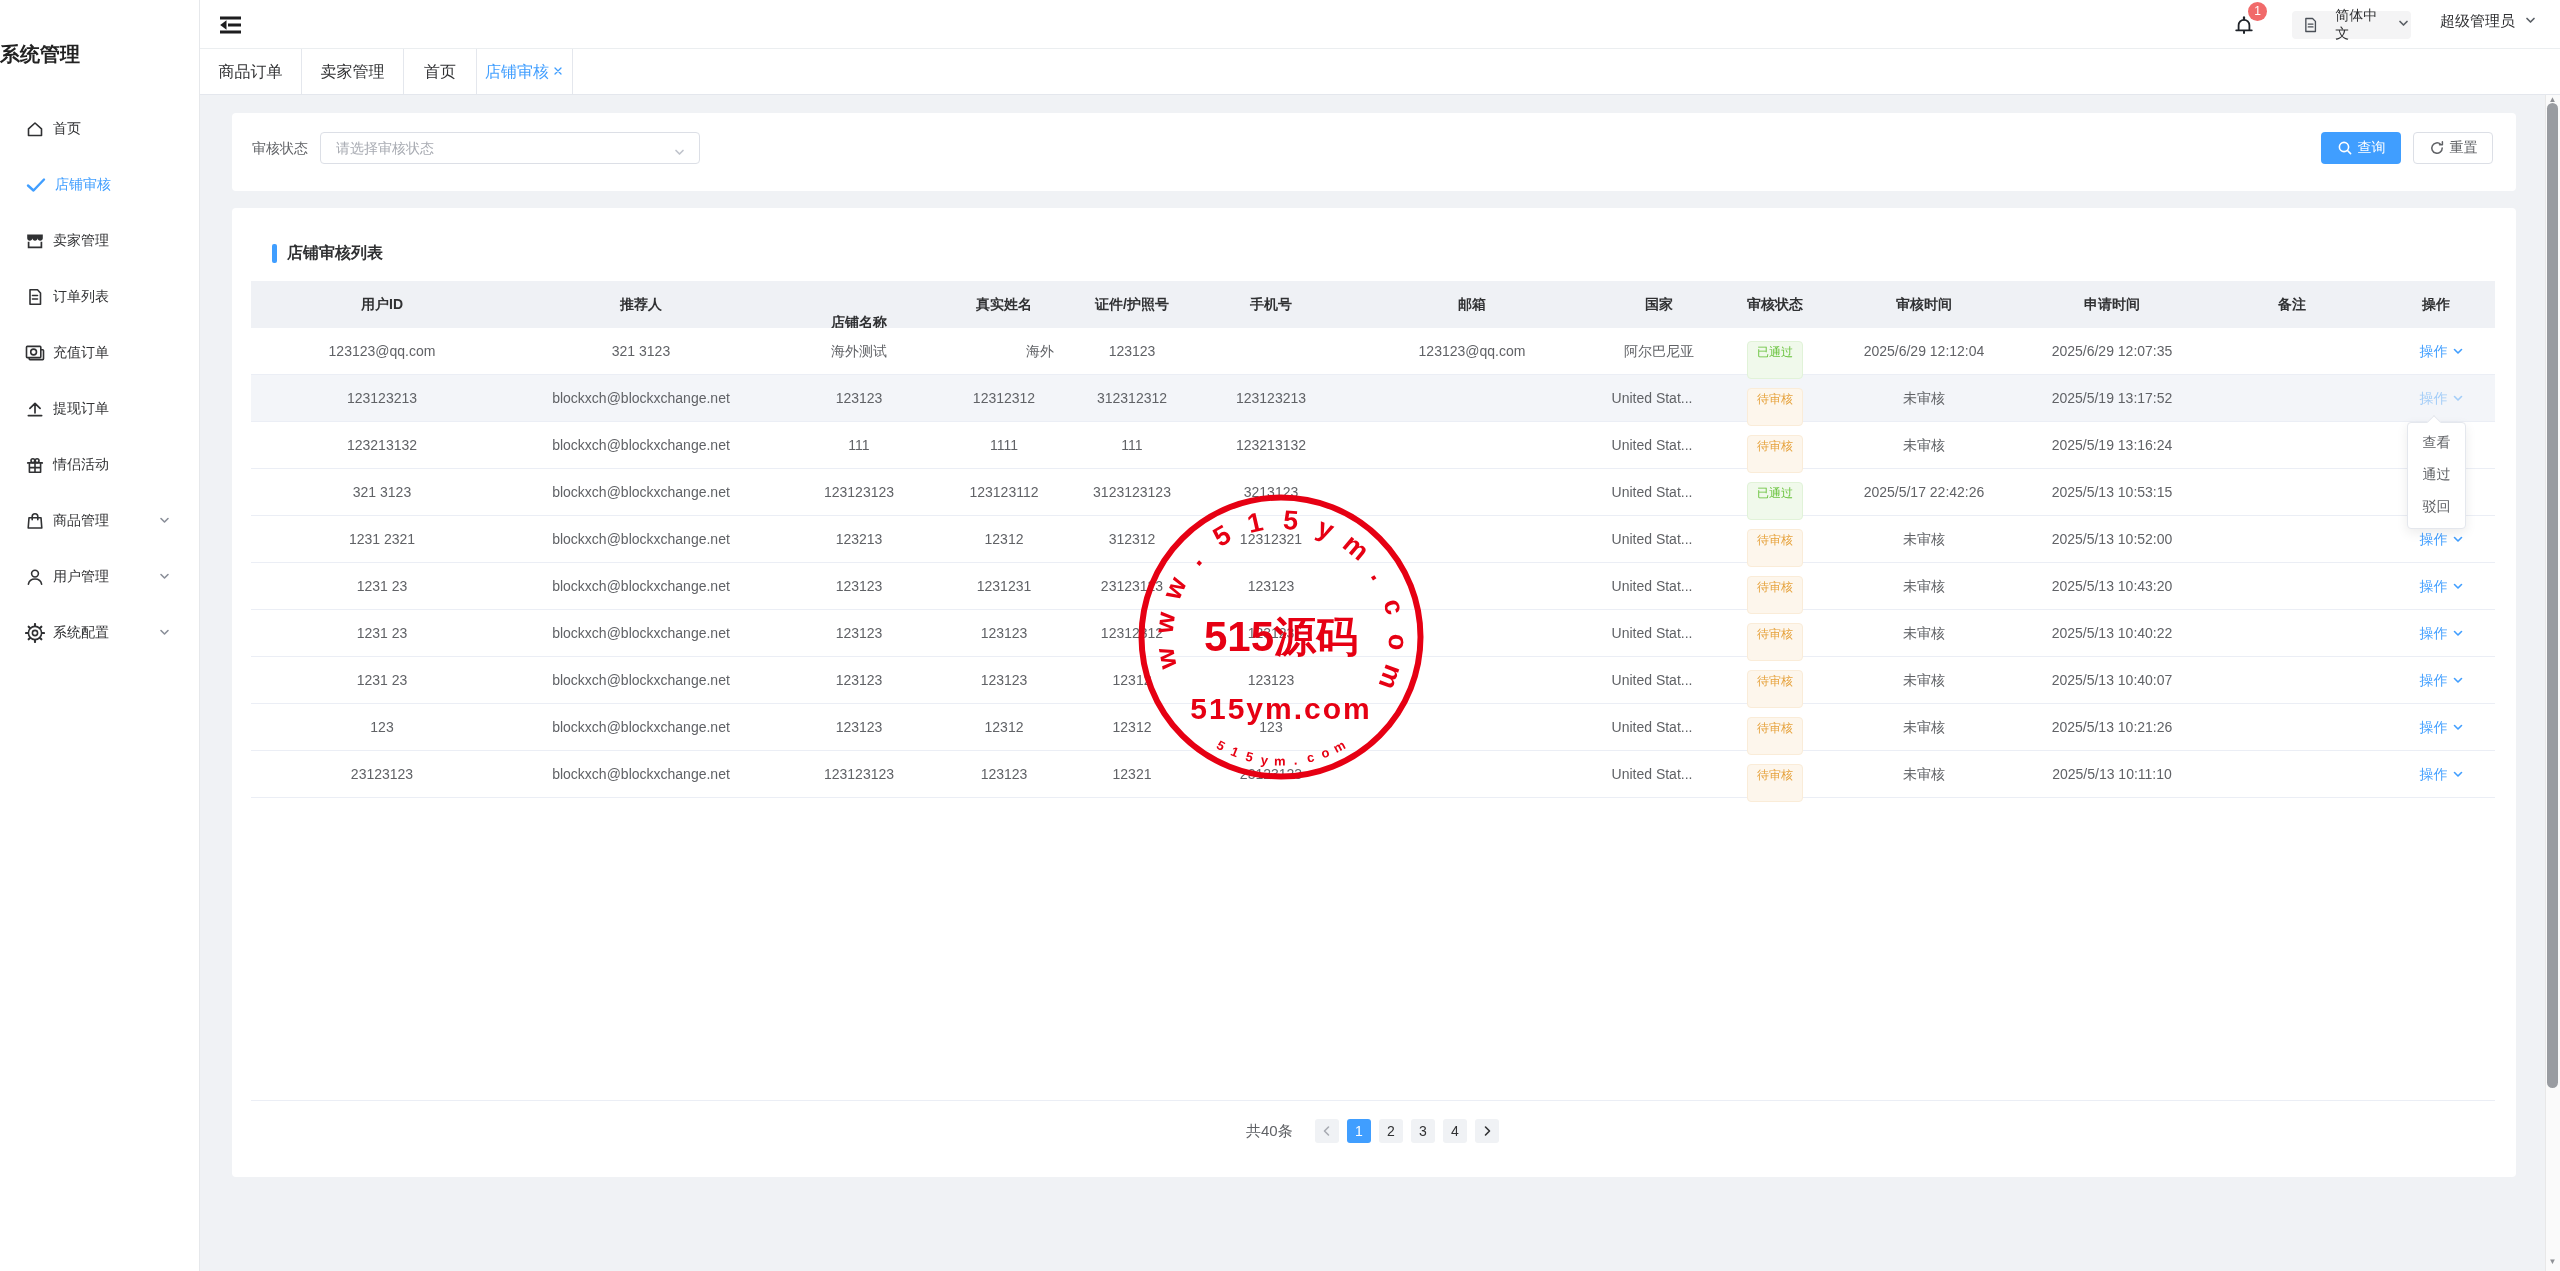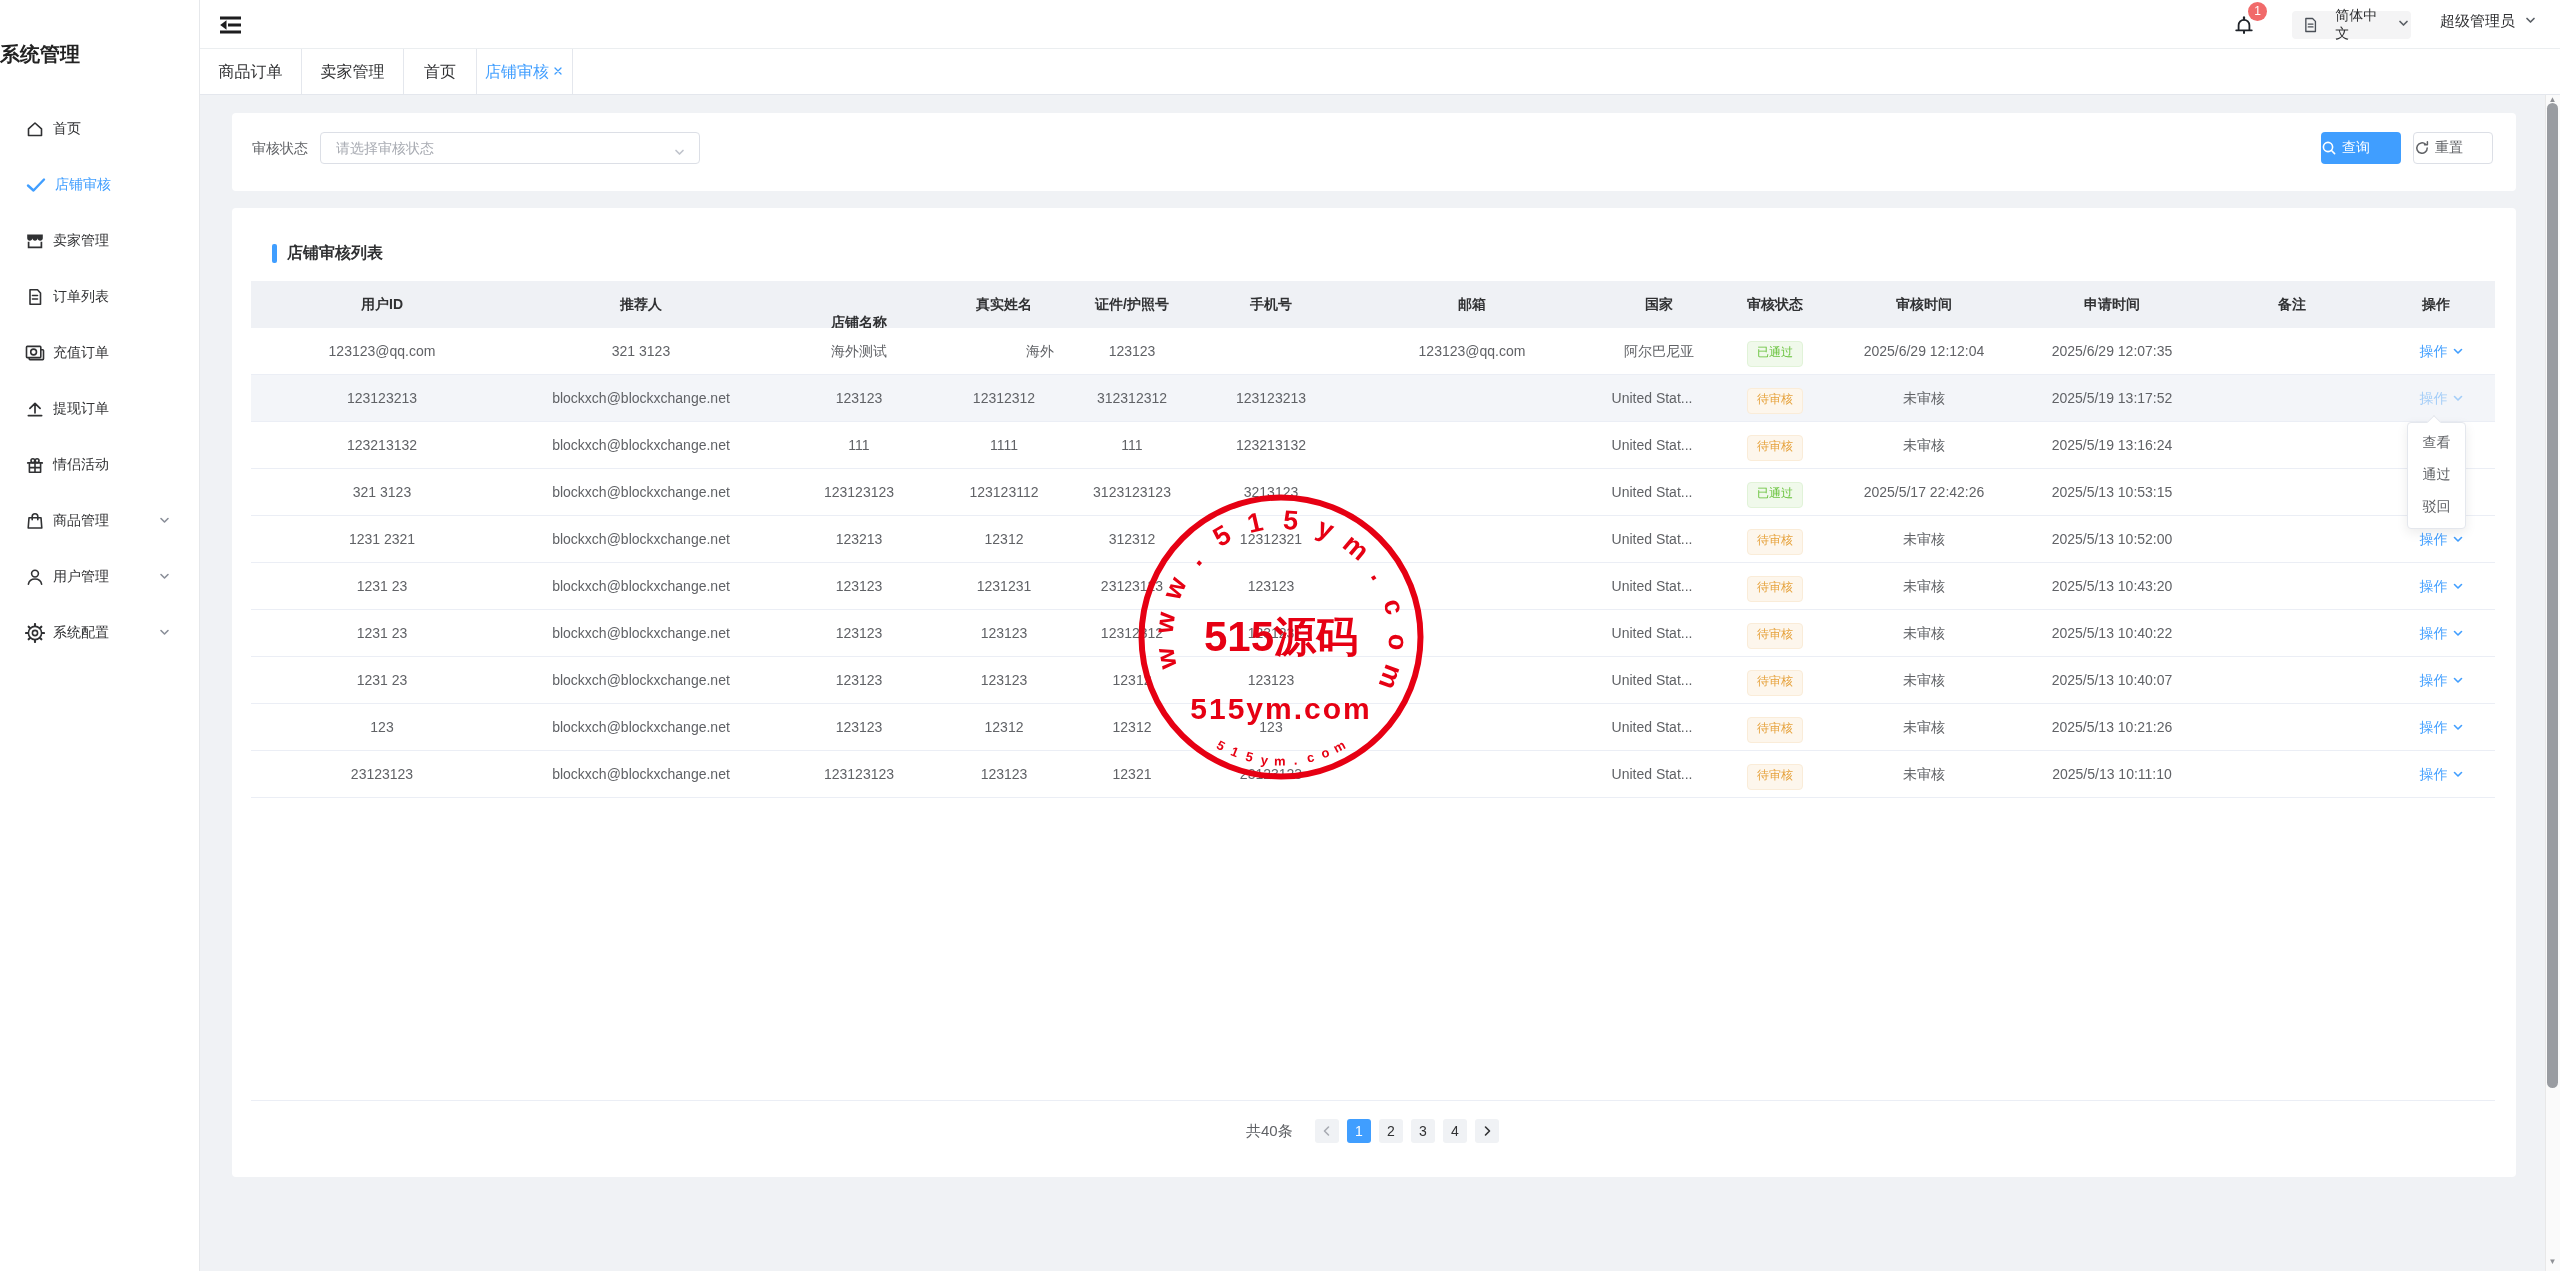--- a/index.html
+++ b/index.html
@@ -17,27 +17,27 @@
 .hdr{left:200px;top:0;width:2360px;height:49px;background:#fff;border-bottom:1px solid #ebeef0}
 
 .tabbar{left:200px;top:49px;width:2360px;height:46px;background:#fff;border-bottom:1px solid #e4e7ed}
 .tab{position:absolute;top:0;height:45px;line-height:45px;text-align:center;font-size:16px;color:#303133;border-right:1px solid #e4e7ed}
 .tab.on{color:#409eff}
 
 .card{background:#fff;border-radius:4px}
 .lbl{font-size:14px;color:#606266}
 .sel{left:320px;top:132px;width:380px;height:32px;border:1px solid #dcdfe6;border-radius:4px;background:#fff;
   font-size:14px;color:#a8abb2;line-height:30px;padding-left:15px}
-.btn{height:32px;border-radius:4px;font-size:14px;display:flex;align-items:center;justify-content:flex-start}
+.btn{height:32px;border-radius:4px;font-size:14px;display:flex;align-items:center;justify-content:center}
 .btn.blue{background:#409eff;color:#fff}
 .btn.plain{background:#fff;border:1px solid #dcdfe6;color:#606266}
 
 .ct{transform:translateX(-50%);height:47px;line-height:47px;font-size:14px;color:#606266;white-space:nowrap}
 .ct.hd{font-weight:bold;color:#303133}
-.tag{display:inline-block;height:26px;line-height:20px;padding:0 9px;border-radius:4px;font-size:12px}
+.tag{display:inline-block;height:38px;line-height:20px;padding:0 9px;border-radius:4px;font-size:12px}
 .tag.ok{background:#f0f9eb;border:1px solid #e1f3d8;color:#67c23a}
 .tag.pd{background:#fdf6ec;border:1px solid #faecd8;color:#e6a23c}
 .op{color:#409eff;white-space:nowrap}
 .op svg{vertical-align:-1px;margin-left:4px}
 .op.lt{color:#a3cdf8}
 
 .pg{top:1119px;height:24px;line-height:24px;text-align:center;font-size:14px;border-radius:3px}
 .pbtn{width:24px;background:#f0f2f5;color:#303133}
 .pbtn.cur{background:#409eff;color:#fff}
 

